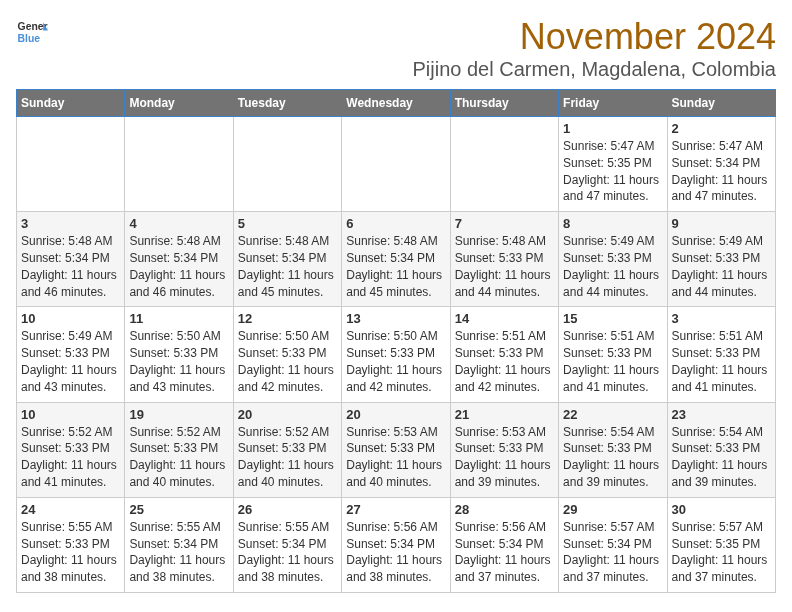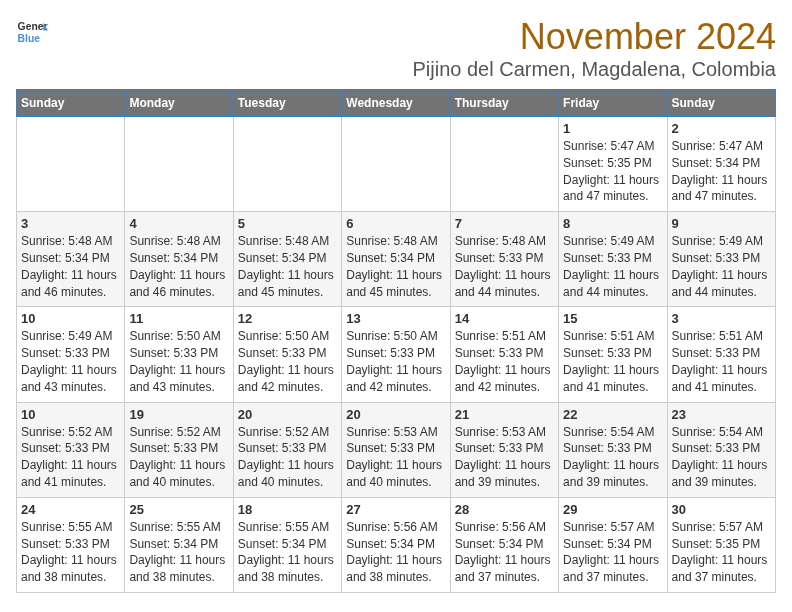--- a/index.html
+++ b/index.html
@@ -216,21 +216,21 @@
       <tr>
         <td>
           <span class="day-number">24</span>
           <div class="day-info">Sunrise: 5:55 AM<br>Sunset: 5:33 PM<br>Daylight: 11 hours and 38 minutes.</div>
         </td>
         <td>
           <span class="day-number">25</span>
           <div class="day-info">Sunrise: 5:55 AM<br>Sunset: 5:34 PM<br>Daylight: 11 hours and 38 minutes.</div>
         </td>
         <td>
-          <span class="day-number">18</span>
+          <span class="day-number">26</span>
           <div class="day-info">Sunrise: 5:55 AM<br>Sunset: 5:34 PM<br>Daylight: 11 hours and 38 minutes.</div>
         </td>
         <td>
           <span class="day-number">27</span>
           <div class="day-info">Sunrise: 5:56 AM<br>Sunset: 5:34 PM<br>Daylight: 11 hours and 38 minutes.</div>
         </td>
         <td>
           <span class="day-number">28</span>
           <div class="day-info">Sunrise: 5:56 AM<br>Sunset: 5:34 PM<br>Daylight: 11 hours and 37 minutes.</div>
         </td>

